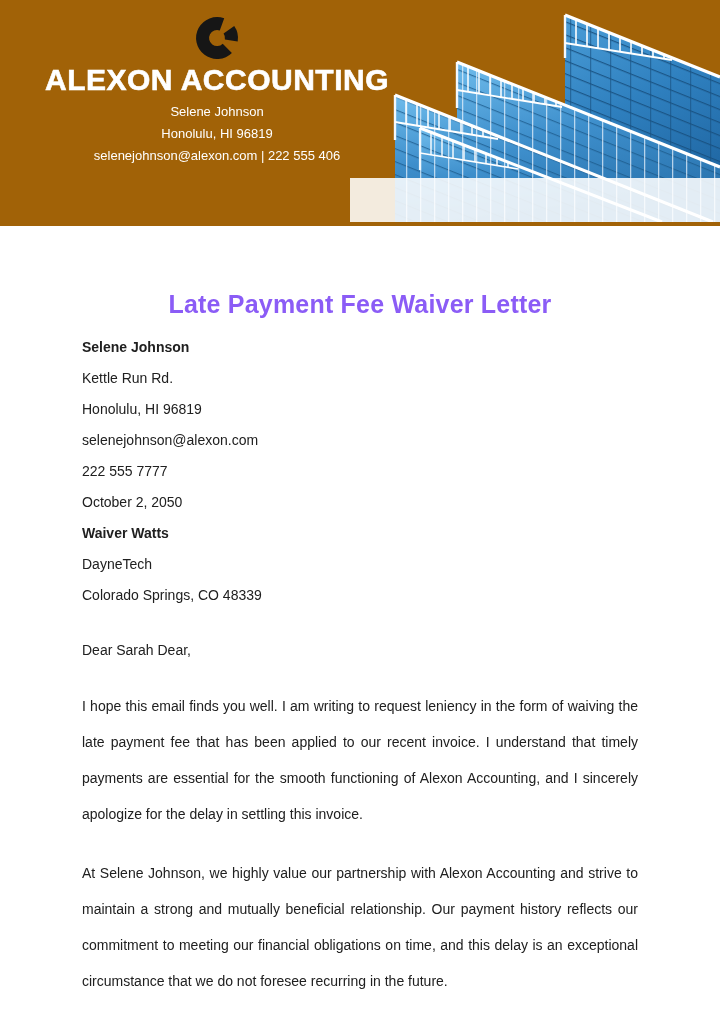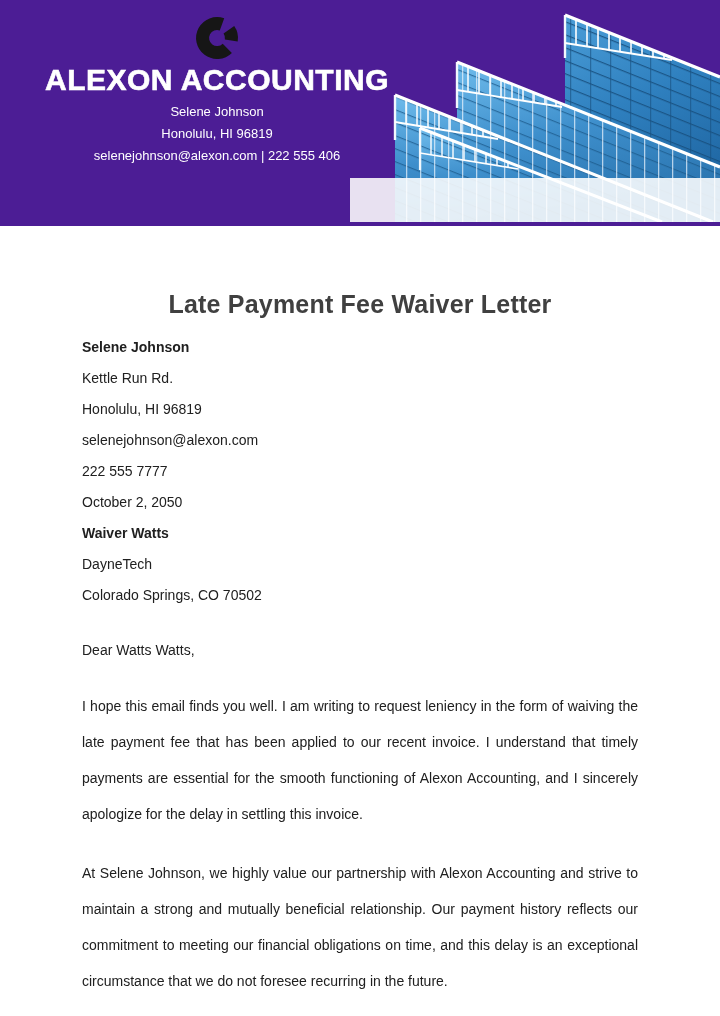--- a/index.html
+++ b/index.html
@@ -9,21 +9,21 @@
     color:#202020;
     position:relative;
     overflow:hidden;
   }
   .page { width:720px; height:1016px; position:relative; background:#ffffff; }
 
   
   .letterhead {
     position:relative;
     height:226px;
-    background:#4c1d95;
+    background:#a16207;
   }
   .building-svg {
     position:absolute;
     top:0; right:0;
     z-index:1;
     display:block;
   }
   .header-content {
     position:absolute;
     top:0; left:0;
@@ -49,21 +49,21 @@
     font-weight:400;
   }
 
   
   .letter-title {
     margin:62px 40px 15px;
     text-align:center;
     font-size:25px;
     line-height:32px;
     font-weight:700;
-    color:#404040;
+    color:#8b5cf6;
     letter-spacing:0.2px;
   }
   .letter-body {
     padding:0 82px;
     font-size:14px;
   }
   .addr p { margin:0 0 6px; line-height:25px; }
   .bold { font-weight:700; }
   .salutation { margin:30px 0 25px; line-height:25px; }
   .para {
@@ -199,23 +199,23 @@
         <p>Kettle Run Rd.</p>
         <p>Honolulu, HI 96819</p>
         <p>selenejohnson@alexon.com</p>
         <p>222 555 7777</p>
         <p>October 2, 2050</p>
       </div>
 
       <div class="addr">
         <p class="bold">Waiver Watts</p>
         <p>DayneTech</p>
-        <p>Colorado Springs, CO 70502</p>
+        <p>Colorado Springs, CO 48339</p>
       </div>
 
-      <p class="salutation">Dear Watts Watts,</p>
+      <p class="salutation">Dear Sarah Dear,</p>
 
       <p class="para">I hope this email finds you well. I am writing to request leniency in the form of waiving the late payment fee that has been applied to our recent invoice. I understand that timely payments are essential for the smooth functioning of Alexon Accounting, and I sincerely apologize for the delay in settling this invoice.</p>
       <p class="para">At Selene Johnson, we highly value our partnership with Alexon Accounting and strive to maintain a strong and mutually beneficial relationship. Our payment history reflects our commitment to meeting our financial obligations on time, and this delay is an exceptional circumstance that we do not foresee recurring in the future.</p>
     </div>
   </main>
 
 </div>
 
 </body></html>

